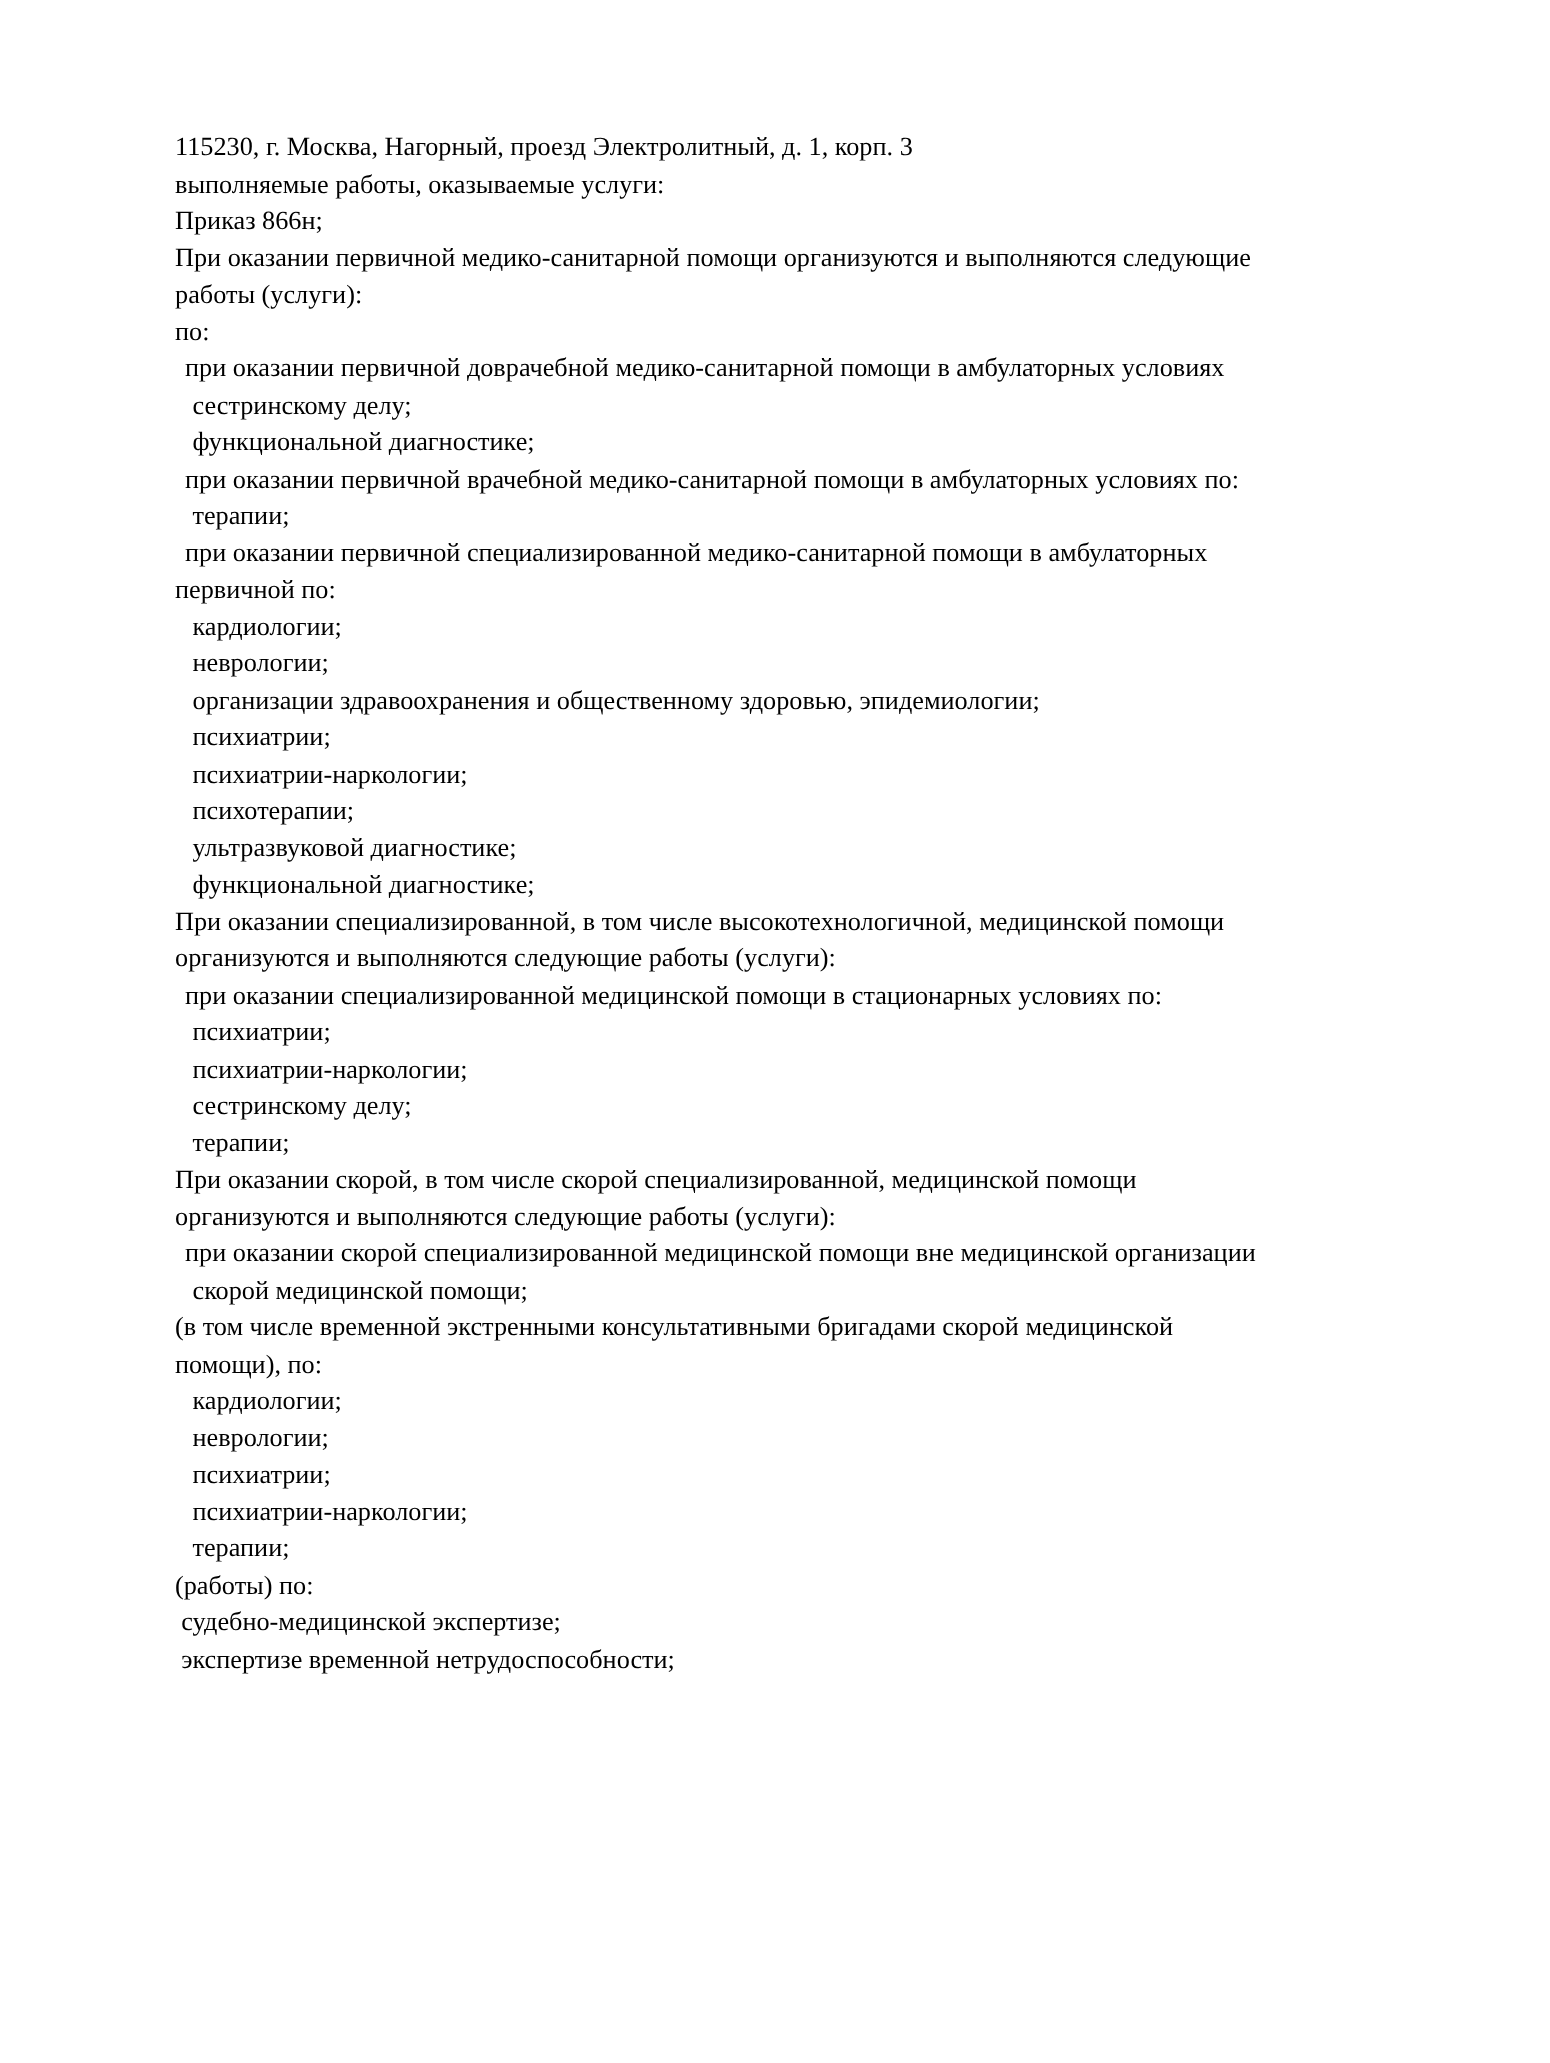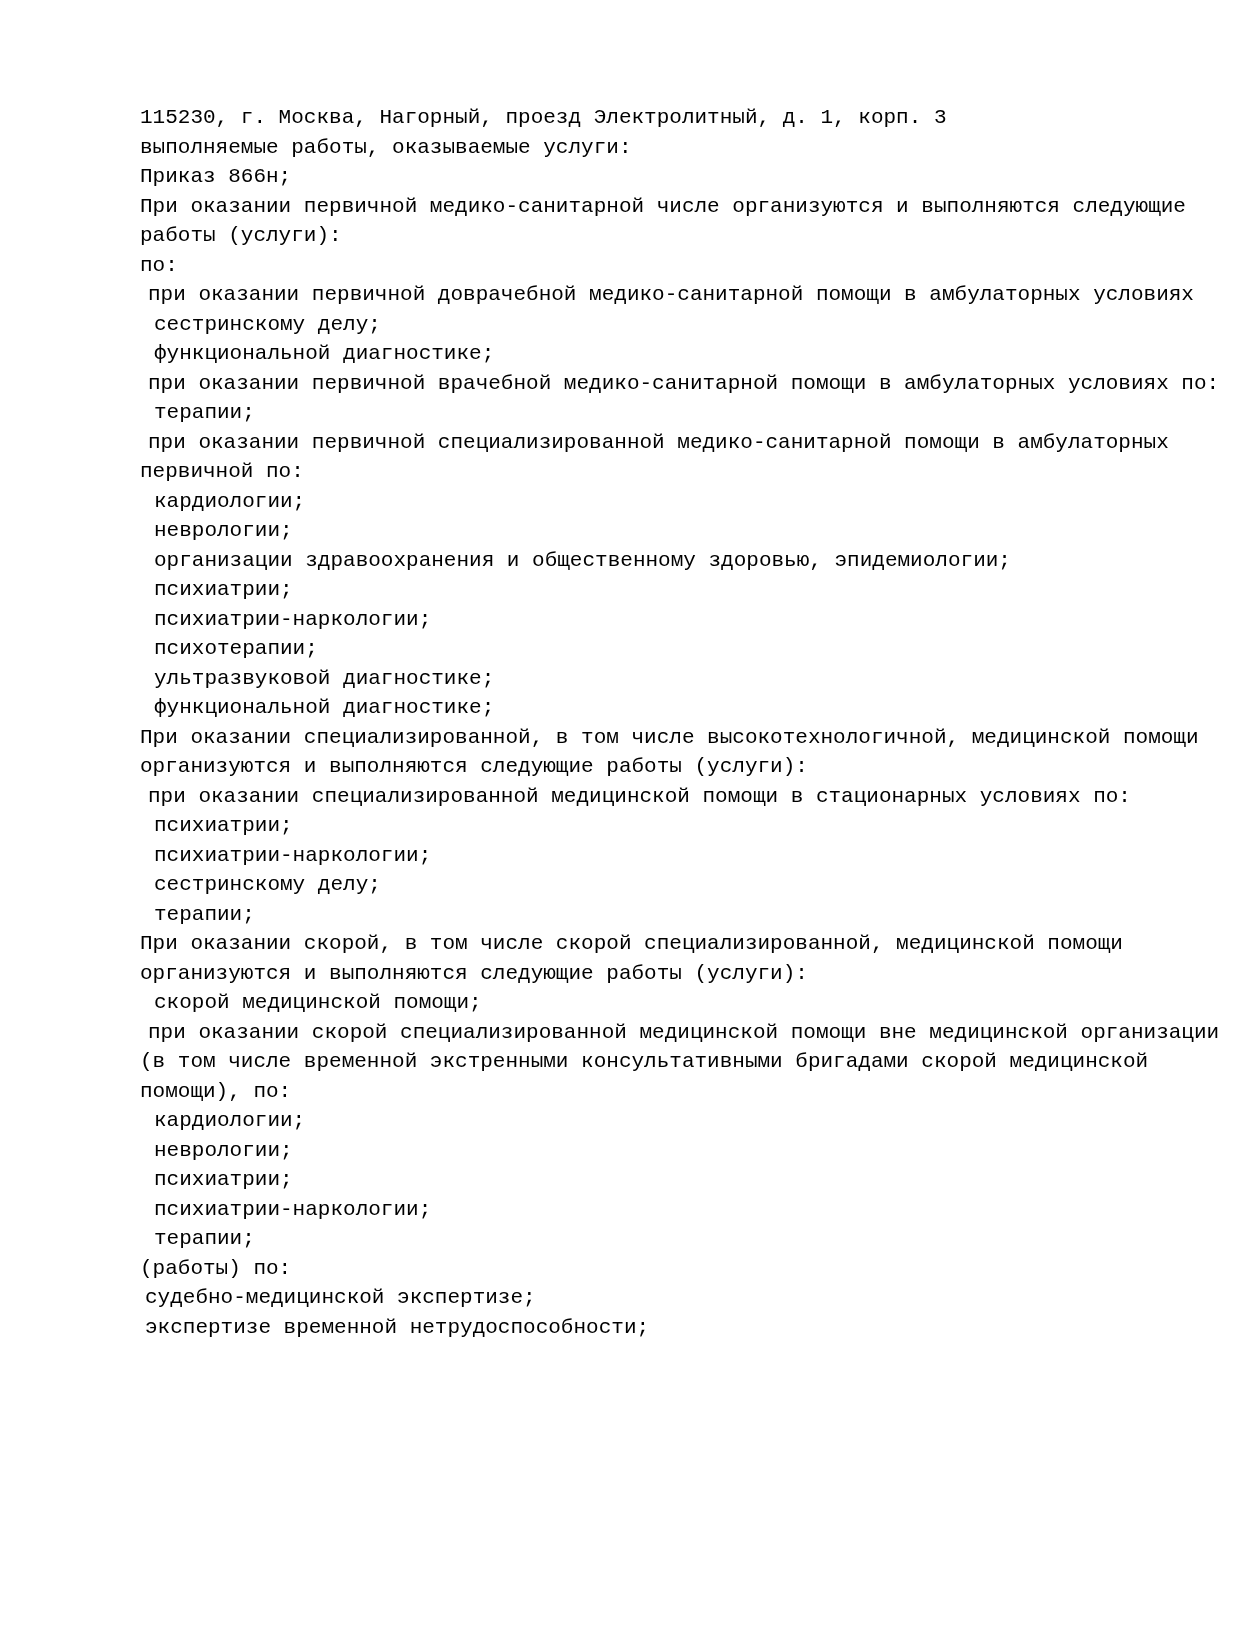--- a/index.html
+++ b/index.html
@@ -12,41 +12,41 @@
     width: 1240px;
     height: 1650px;
     background: #ffffff;
     overflow: hidden;
   }
   .textblock {
     position: absolute;
     left: 140px;
     top: 103px;
     width: 1060px;
-    font-family: Liberation Mono, monospace;
+    font-family: Liberation Serif, serif;
     font-size: 21px;
     line-height: 29.5px;
     color: #000000;
     white-space: nowrap;
   }
   .line { min-height: 29.5px; }
   .ind-0 { padding-left: 0; }
   .ind-1 { padding-left: 8px; }
   .ind-2 { padding-left: 14px; }
   .ind-3 { padding-left: 5px; }
 </style>
 </head>
 <body>
 
 <div class="page" style="background: rgb(255, 255, 255); color: rgb(0, 0, 0);">
   <div class="textblock">
       <div class="line ind-0">115230, г. Москва, Нагорный, проезд Электролитный, д. 1, корп. 3</div>
       <div class="line ind-0">выполняемые работы, оказываемые услуги:</div>
       <div class="line ind-0">Приказ 866н;</div>
-      <div class="line ind-0">При оказании первичной медико-санитарной числе организуются и выполняются следующие</div>
+      <div class="line ind-0">При оказании первичной медико-санитарной помощи организуются и выполняются следующие</div>
       <div class="line ind-0">работы (услуги):</div>
       <div class="line ind-0">по:</div>
       <div class="line ind-1">при оказании первичной доврачебной медико-санитарной помощи в амбулаторных условиях</div>
       <div class="line ind-2">сестринскому делу;</div>
       <div class="line ind-2">функциональной диагностике;</div>
       <div class="line ind-1">при оказании первичной врачебной медико-санитарной помощи в амбулаторных условиях по:</div>
       <div class="line ind-2">терапии;</div>
       <div class="line ind-1">при оказании первичной специализированной медико-санитарной помощи в амбулаторных</div>
       <div class="line ind-0">первичной по:</div>
       <div class="line ind-2">кардиологии;</div>
@@ -59,22 +59,22 @@
       <div class="line ind-2">функциональной диагностике;</div>
       <div class="line ind-0">При оказании специализированной, в том числе высокотехнологичной, медицинской помощи</div>
       <div class="line ind-0">организуются и выполняются следующие работы (услуги):</div>
       <div class="line ind-1">при оказании специализированной медицинской помощи в стационарных условиях по:</div>
       <div class="line ind-2">психиатрии;</div>
       <div class="line ind-2">психиатрии-наркологии;</div>
       <div class="line ind-2">сестринскому делу;</div>
       <div class="line ind-2">терапии;</div>
       <div class="line ind-0">При оказании скорой, в том числе скорой специализированной, медицинской помощи</div>
       <div class="line ind-0">организуются и выполняются следующие работы (услуги):</div>
+      <div class="line ind-1">при оказании скорой специализированной медицинской помощи вне медицинской организации</div>
       <div class="line ind-2">скорой медицинской помощи;</div>
-      <div class="line ind-1">при оказании скорой специализированной медицинской помощи вне медицинской организации</div>
       <div class="line ind-0">(в том числе временной экстренными консультативными бригадами скорой медицинской</div>
       <div class="line ind-0">помощи), по:</div>
       <div class="line ind-2">кардиологии;</div>
       <div class="line ind-2">неврологии;</div>
       <div class="line ind-2">психиатрии;</div>
       <div class="line ind-2">психиатрии-наркологии;</div>
       <div class="line ind-2">терапии;</div>
       <div class="line ind-0">(работы) по:</div>
       <div class="line ind-3">судебно-медицинской экспертизе;</div>
       <div class="line ind-3">экспертизе временной нетрудоспособности;</div>

